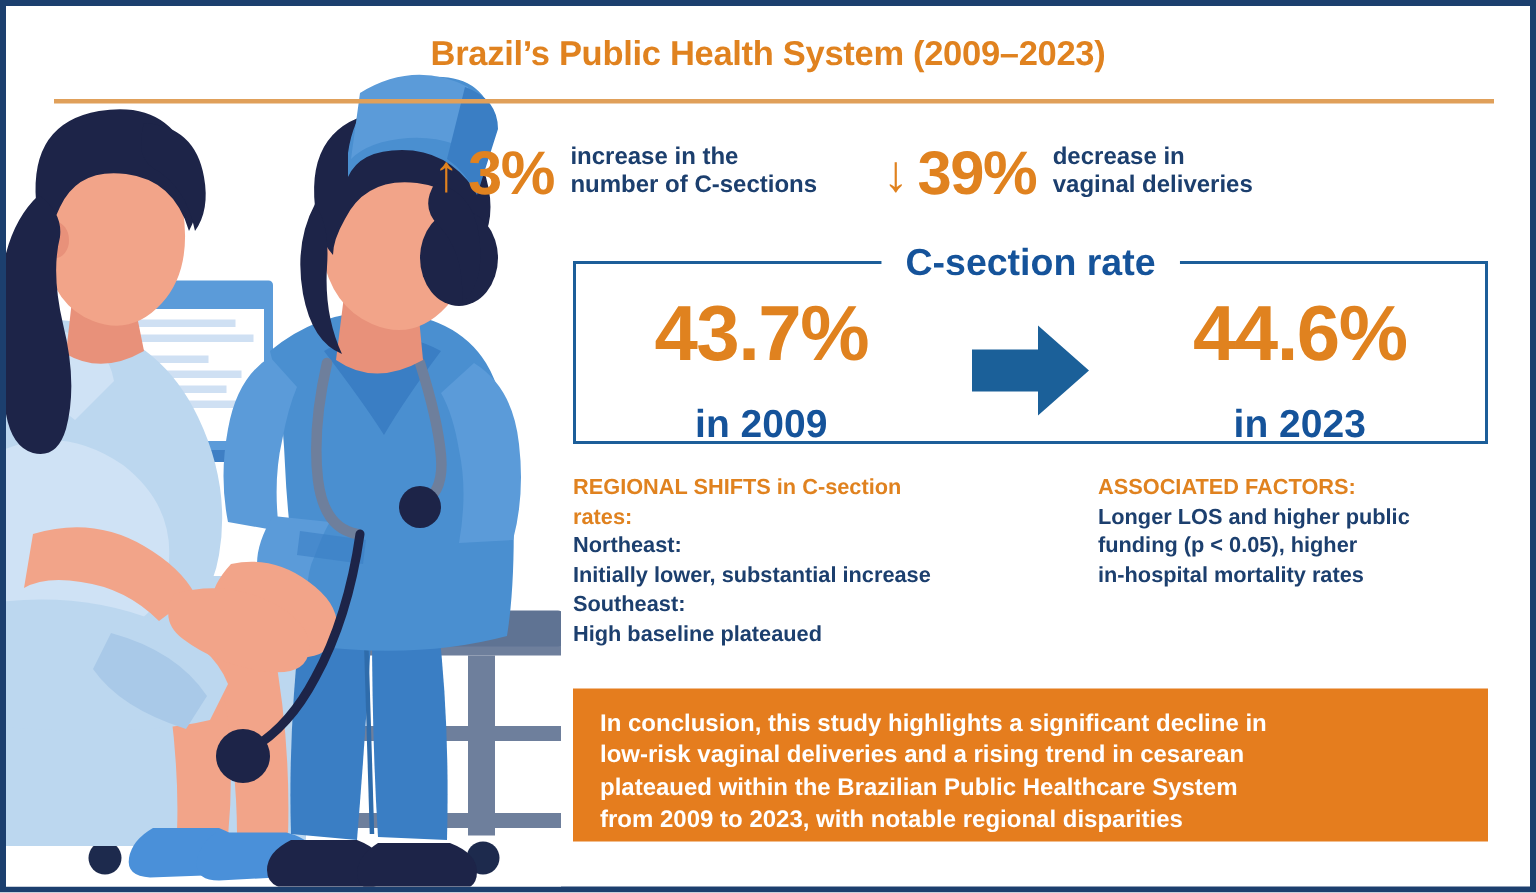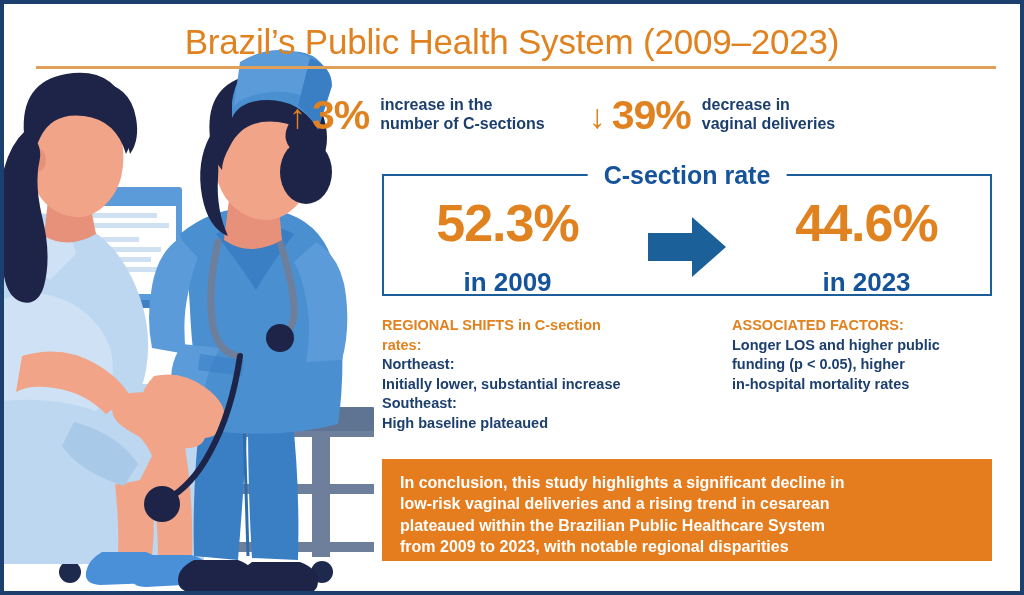--- a/index.html
+++ b/index.html
@@ -18,22 +18,22 @@
   }
 
   
   .title-wrap {
     position: absolute; left: 0; top: 18px; width: 100%;
     text-align: center;
   }
   .title {
     display: inline-block;
     color: #e0821f;
-    font-size: 35px;
-    font-weight: normal;
+    font-size: 23px;
+    font-weight: bold;
     letter-spacing: -0.2px;
     white-space: nowrap;
   }
   .title-rule {
     position: absolute; left: 32px; top: 62px;
     width: 960px; height: 3px;
     background: #e0a05a;
   }
 
   
@@ -302,21 +302,21 @@
         <span>vaginal deliveries</span>
       </span>
     </div>
   </div>
 
   <div class="rate-box">
     <div class="rate-box-title">C-section rate</div>
     <div class="rate-inner">
 
       <div class="rate-col">
-        <div class="rate-value">52.3%</div>
+        <div class="rate-value">43.7%</div>
         <div class="rate-year">in 2009</div>
       </div>
 
       <div class="rate-arrow">
         <svg width="78" height="64" viewBox="0 0 78 64">
           <path d="M0 18 L44 18 L44 2 L78 32 L44 62 L44 46 L0 46 Z" fill="#1b6099"></path>
         </svg>
       </div>
 
       <div class="rate-col">

